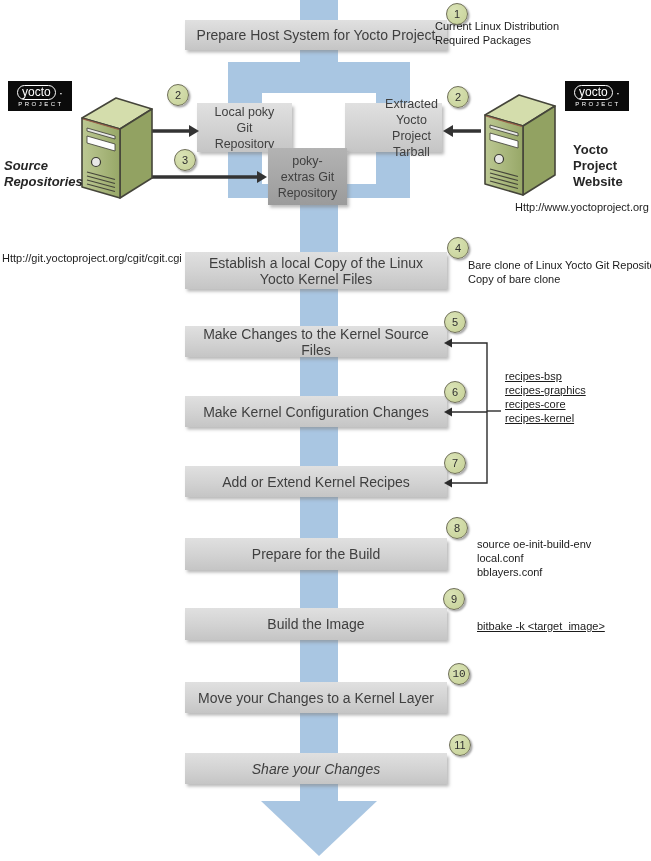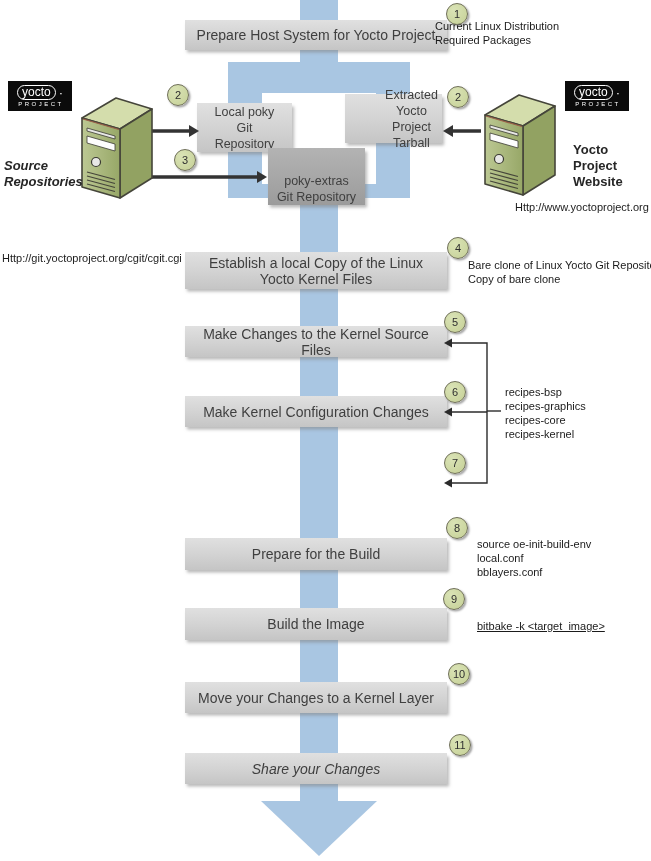--- a/index.html
+++ b/index.html
@@ -53,34 +53,37 @@
       <polygon points="261,801 377,801 319,856"></polygon>
     </g>
   </svg>
 
   <div class="box" style="left:185px; top:20px;  width:262px; height:30px;">
       <span>Prepare Host System for Yocto Project</span>
     </div>
   <div class="box small" style="left:197px; top:103px; width:95px;  height:49px;">
       <span>Local poky Git Repository</span>
     </div>
-  <div class="box small" style="left:345px; top:94px; width:97px;  height:49px;padding-left:44px;">
+  <div class="box small" style="left:345px; top:103px; width:97px;  height:49px;padding-left:44px;">
       <span>Extracted Yocto Project Tarball</span>
     </div>
-  <div class="box small dark" style="left:268px; top:148px; width:97px; height:57px; z-index:2;align-items:flex-end;">
+  <div class="box small dark" style="left:268px; top:148px; width:79px; height:57px; z-index:2;">
       <span>poky-extras Git Repository</span>
     </div>
   <div class="box" style="left:185px; top:252px; width:262px; height:37px;">
       <span>Establish a local Copy of the Linux Yocto Kernel Files</span>
     </div>
   <div class="box" style="left:185px; top:396px; width:262px; height:31px;">
       <span>Make Kernel Configuration Changes</span>
     </div>
   <div class="box" style="left:185px; top:326px; width:262px; height:31px;">
       <span>Make Changes to the Kernel Source Files</span>
+    </div>
+  <div class="box" style="left:185px; top:466px; width:262px; height:31px;">
+      <span>Add or Extend Kernel Recipes</span>
     </div>
   <div class="box" style="left:185px; top:538px; width:262px; height:32px;">
       <span>Prepare for the Build</span>
     </div>
   <div class="box" style="left:185px; top:682px; width:262px; height:31px;">
       <span>Move your Changes to a Kernel Layer</span>
     </div>
   <div class="box" style="left:185px; top:608px; width:262px; height:32px;">
       <span>Build the Image</span>
     </div>
@@ -132,21 +135,21 @@
     </div>
   <div class="badge" style="left:444px; top:452px;">
       <span>7</span>
     </div>
   <div class="badge" style="left:446px; top:517px;">
       <span>8</span>
     </div>
   <div class="badge" style="left:443px; top:588px;">
       <span>9</span>
     </div>
-  <div class="badge" style="left:448px; top:663px;">
+  <div class="badge" style="left:448px; top:663px;font-family:Liberation Mono, monospace;">
       <span>10</span>
     </div>
   <div class="badge" style="left:449px; top:734px;">
       <span>11</span>
     </div>
 
   <div class="logo" style="left:8px; top:81px;">
     <div class="row">
       <span class="word">yocto</span>
       <span class="dot">·</span>
@@ -224,21 +227,21 @@
   <div class="note" style="left:2px; top:251px;">Http://git.yoctoproject.org/cgit/cgit.cgi</div>
 
   <div class="note" style="left:435px; top:19px;">
     <div>Current Linux Distribution</div>
     <div>Required Packages</div>
   </div>
   <div class="note" style="left:468px; top:258px;">
     <div>Bare clone of Linux Yocto Git Repository</div>
     <div>Copy of bare clone</div>
   </div>
-  <div class="note" style="left:505px; top:385px;">
+  <div class="note" style="left:505px; top:369px;text-decoration:underline;">
     <div>recipes-bsp</div>
     <div>recipes-graphics</div>
     <div>recipes-core</div>
     <div>recipes-kernel</div>
   </div>
   <div class="note" style="left:477px; top:537px;">
     <div>source oe-init-build-env</div>
     <div>local.conf</div>
     <div>bblayers.conf</div>
   </div>

